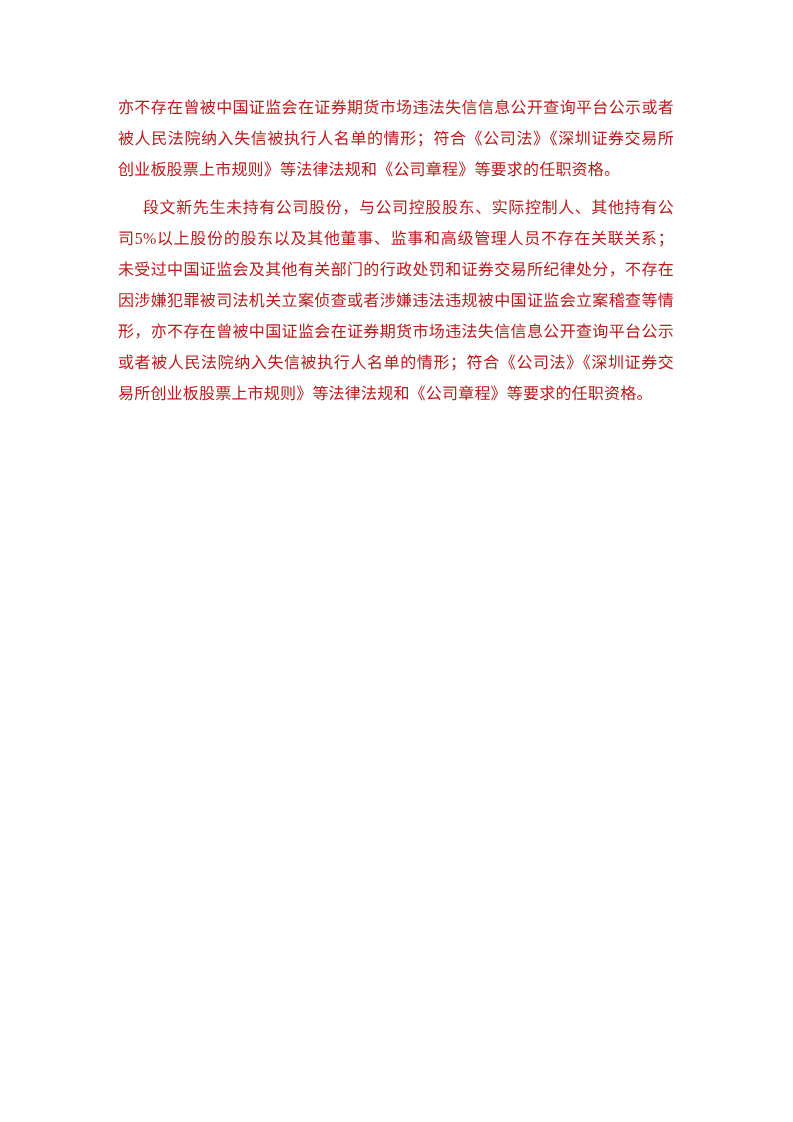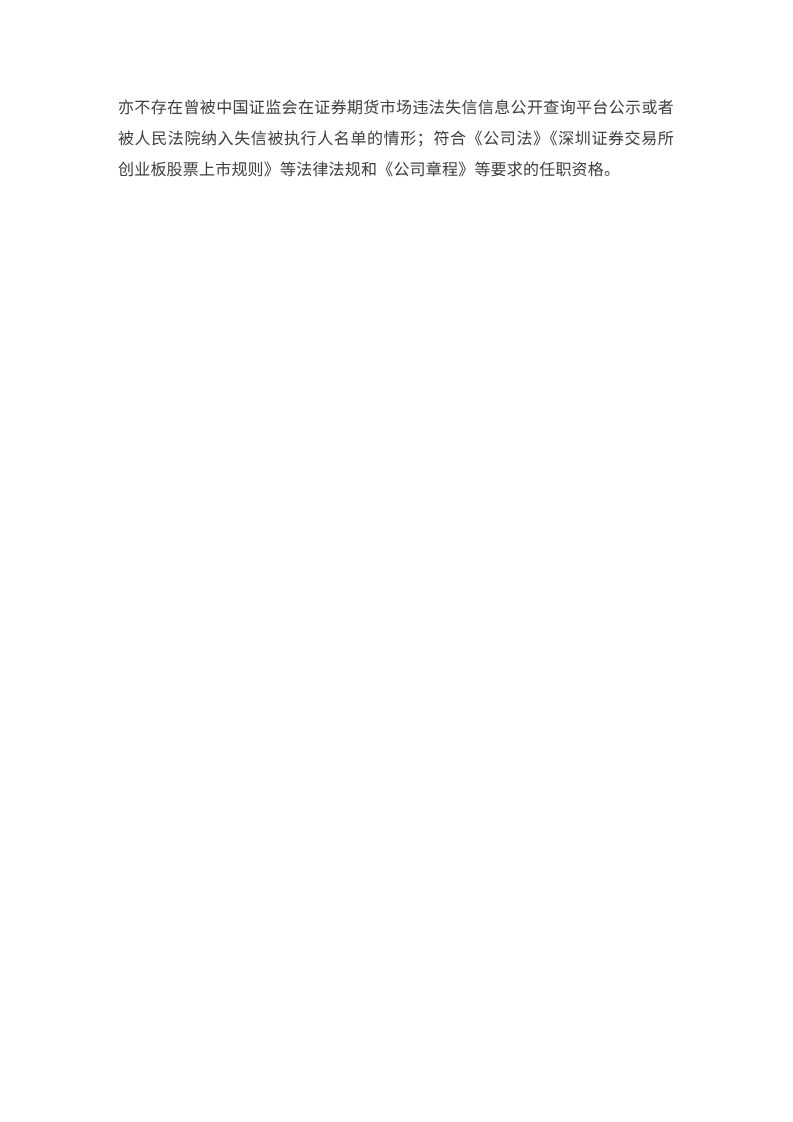--- a/index.html
+++ b/index.html
@@ -16,21 +16,21 @@
     overflow: hidden;
     font-family: "Liberation Serif", "DejaVu Serif", serif;
   }
   .text-block {
     position: absolute;
     left: 118px;
     top: 92px;
     width: 556px;
     font-size: 16px;
     line-height: 31px;
-    color: #404040;
+    color: #b91c1c;
     text-align: justify;
     letter-spacing: 0.2px;
   }
   .para {
     margin: 0;
     padding: 0;
   }
   .para.after-gap {
     margin-bottom: 7px;
   }
@@ -43,15 +43,16 @@
 </style>
 </head>
 <body>
 
 <div class="page">
   <div class="text-block">
 
     <p class="para after-gap">亦不存在曾被中国证监会在证券期货市场违法失信信息公开查询平台公示或者被人民法院纳入失信被执行人名单的情形；符合《公司法》《深圳证券交易所创业板股票上市规则》等法律法规和《公司章程》等要求的任职资格。</p>
 
 
+    <p class="para indent">段文新先生未持有公司股份，与公司控股股东、实际控制人、其他持有公司5%以上股份的股东以及其他董事、监事和高级管理人员不存在关联关系；未受过中国证监会及其他有关部门的行政处罚和证券交易所纪律处分，不存在因涉嫌犯罪被司法机关立案侦查或者涉嫌违法违规被中国证监会立案稽查等情形，亦不存在曾被中国证监会在证券期货市场违法失信信息公开查询平台公示或者被人民法院纳入失信被执行人名单的情形；符合《公司法》《深圳证券交易所创业板股票上市规则》等法律法规和《公司章程》等要求的任职资格。</p>
 
   </div>
 </div>
 
 </body></html>

